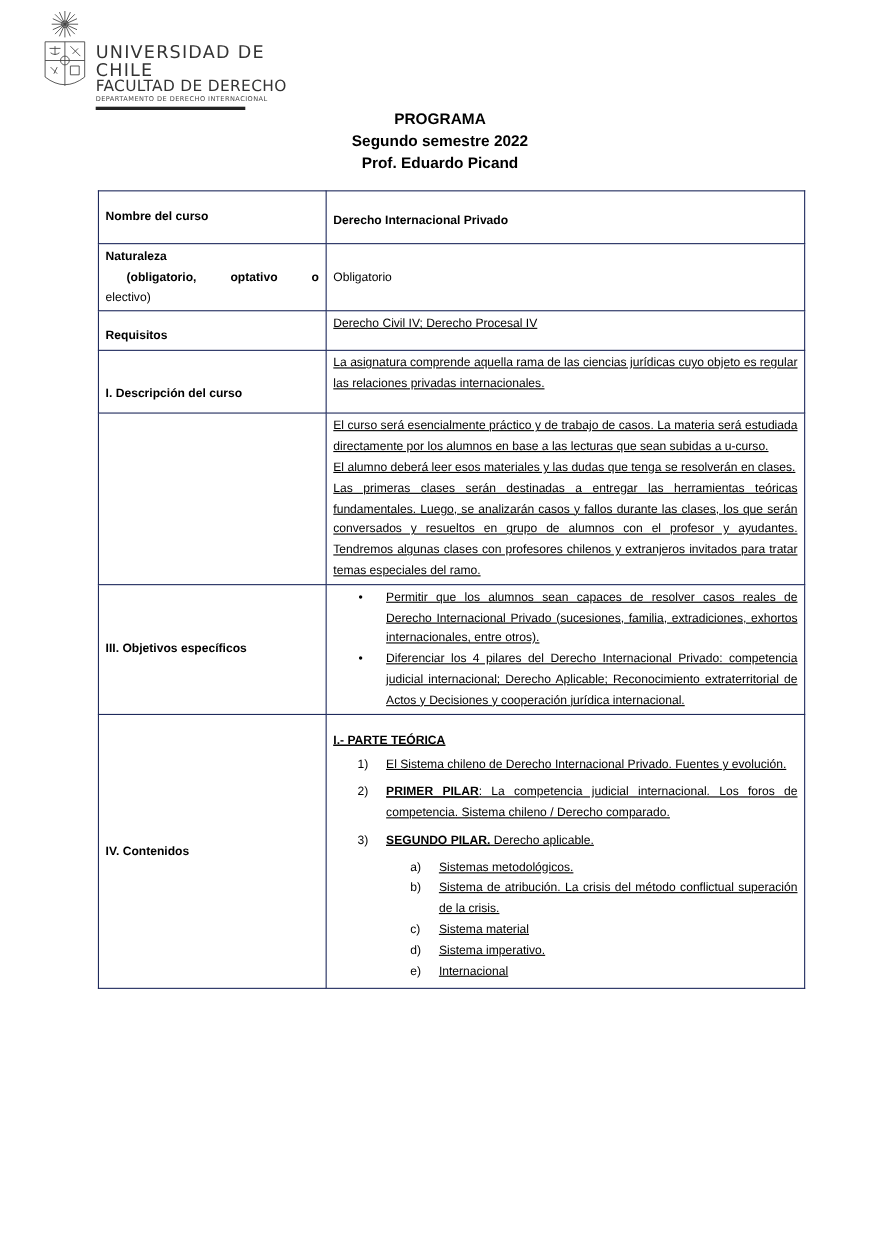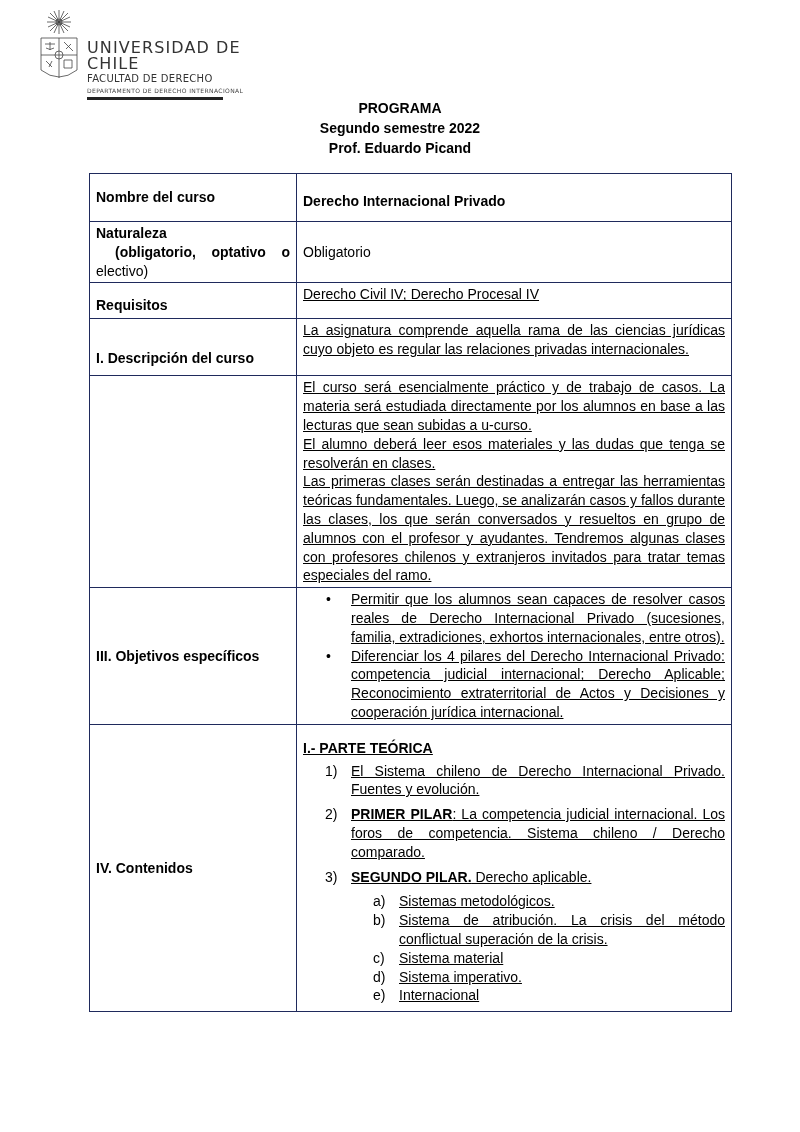--- a/index.html
+++ b/index.html
@@ -2,29 +2,29 @@
 <html><head>
 <meta charset="utf-8">
 <style>
   html, body { margin:0; padding:0; background:#ffffff; }
   body { width:800px; height:1132px; position:relative; overflow:hidden;
          font-family:"Liberation Sans", sans-serif; color:#000; }
   .logo { position:absolute; left:37px; top:8px; width:260px; height:80px; }
   .crest { position:absolute; left:0; top:0; width:44px; height:78px; }
   .logo-text { position:absolute; left:50px; top:32px; font-family:"DejaVu Sans", sans-serif; color:#333; }
   .uni { font-size:16px; letter-spacing:1.1px; line-height:16px; }
-  .fac { font-size:10px; letter-spacing:0.3px; line-height:14px; }
+  .fac { font-size:14px; letter-spacing:0.3px; line-height:14px; }
   .dep { font-size:6px; letter-spacing:0.4px; line-height:10px; color:#444; }
   .logo-bar { width:136px; height:3px; background:#222; margin-top:1px; }
 
   .heading { position:absolute; left:0; width:800px; top:98px; text-align:center;
              font-weight:bold; font-size:14px; line-height:20px; }
 
   table.prog { position:absolute; left:89px; top:173px; width:643px;
-               border-collapse:collapse; font-size:14px; line-height:18.8px; }
+               border-collapse:collapse; font-size:11px; line-height:18.8px; }
   table.prog td { border:1.5px solid #1f2a5c; vertical-align:middle; padding:2px 6px; }
   td.lbl { width:194px; font-weight:bold; }
   td.val { text-align:justify; }
   .top { vertical-align:top !important;text-decoration:underline; }
   .bold { font-weight:bold; }
   .nat-sub { font-weight:bold; text-align:justify; text-align-last:justify;margin-left:19px; }
   .nat-sub2 { font-weight:normal; }
 
   ul.bul { margin:0; padding:0 0 0 48px; list-style:none; }
   ul.bul li { position:relative; text-align:justify; }

